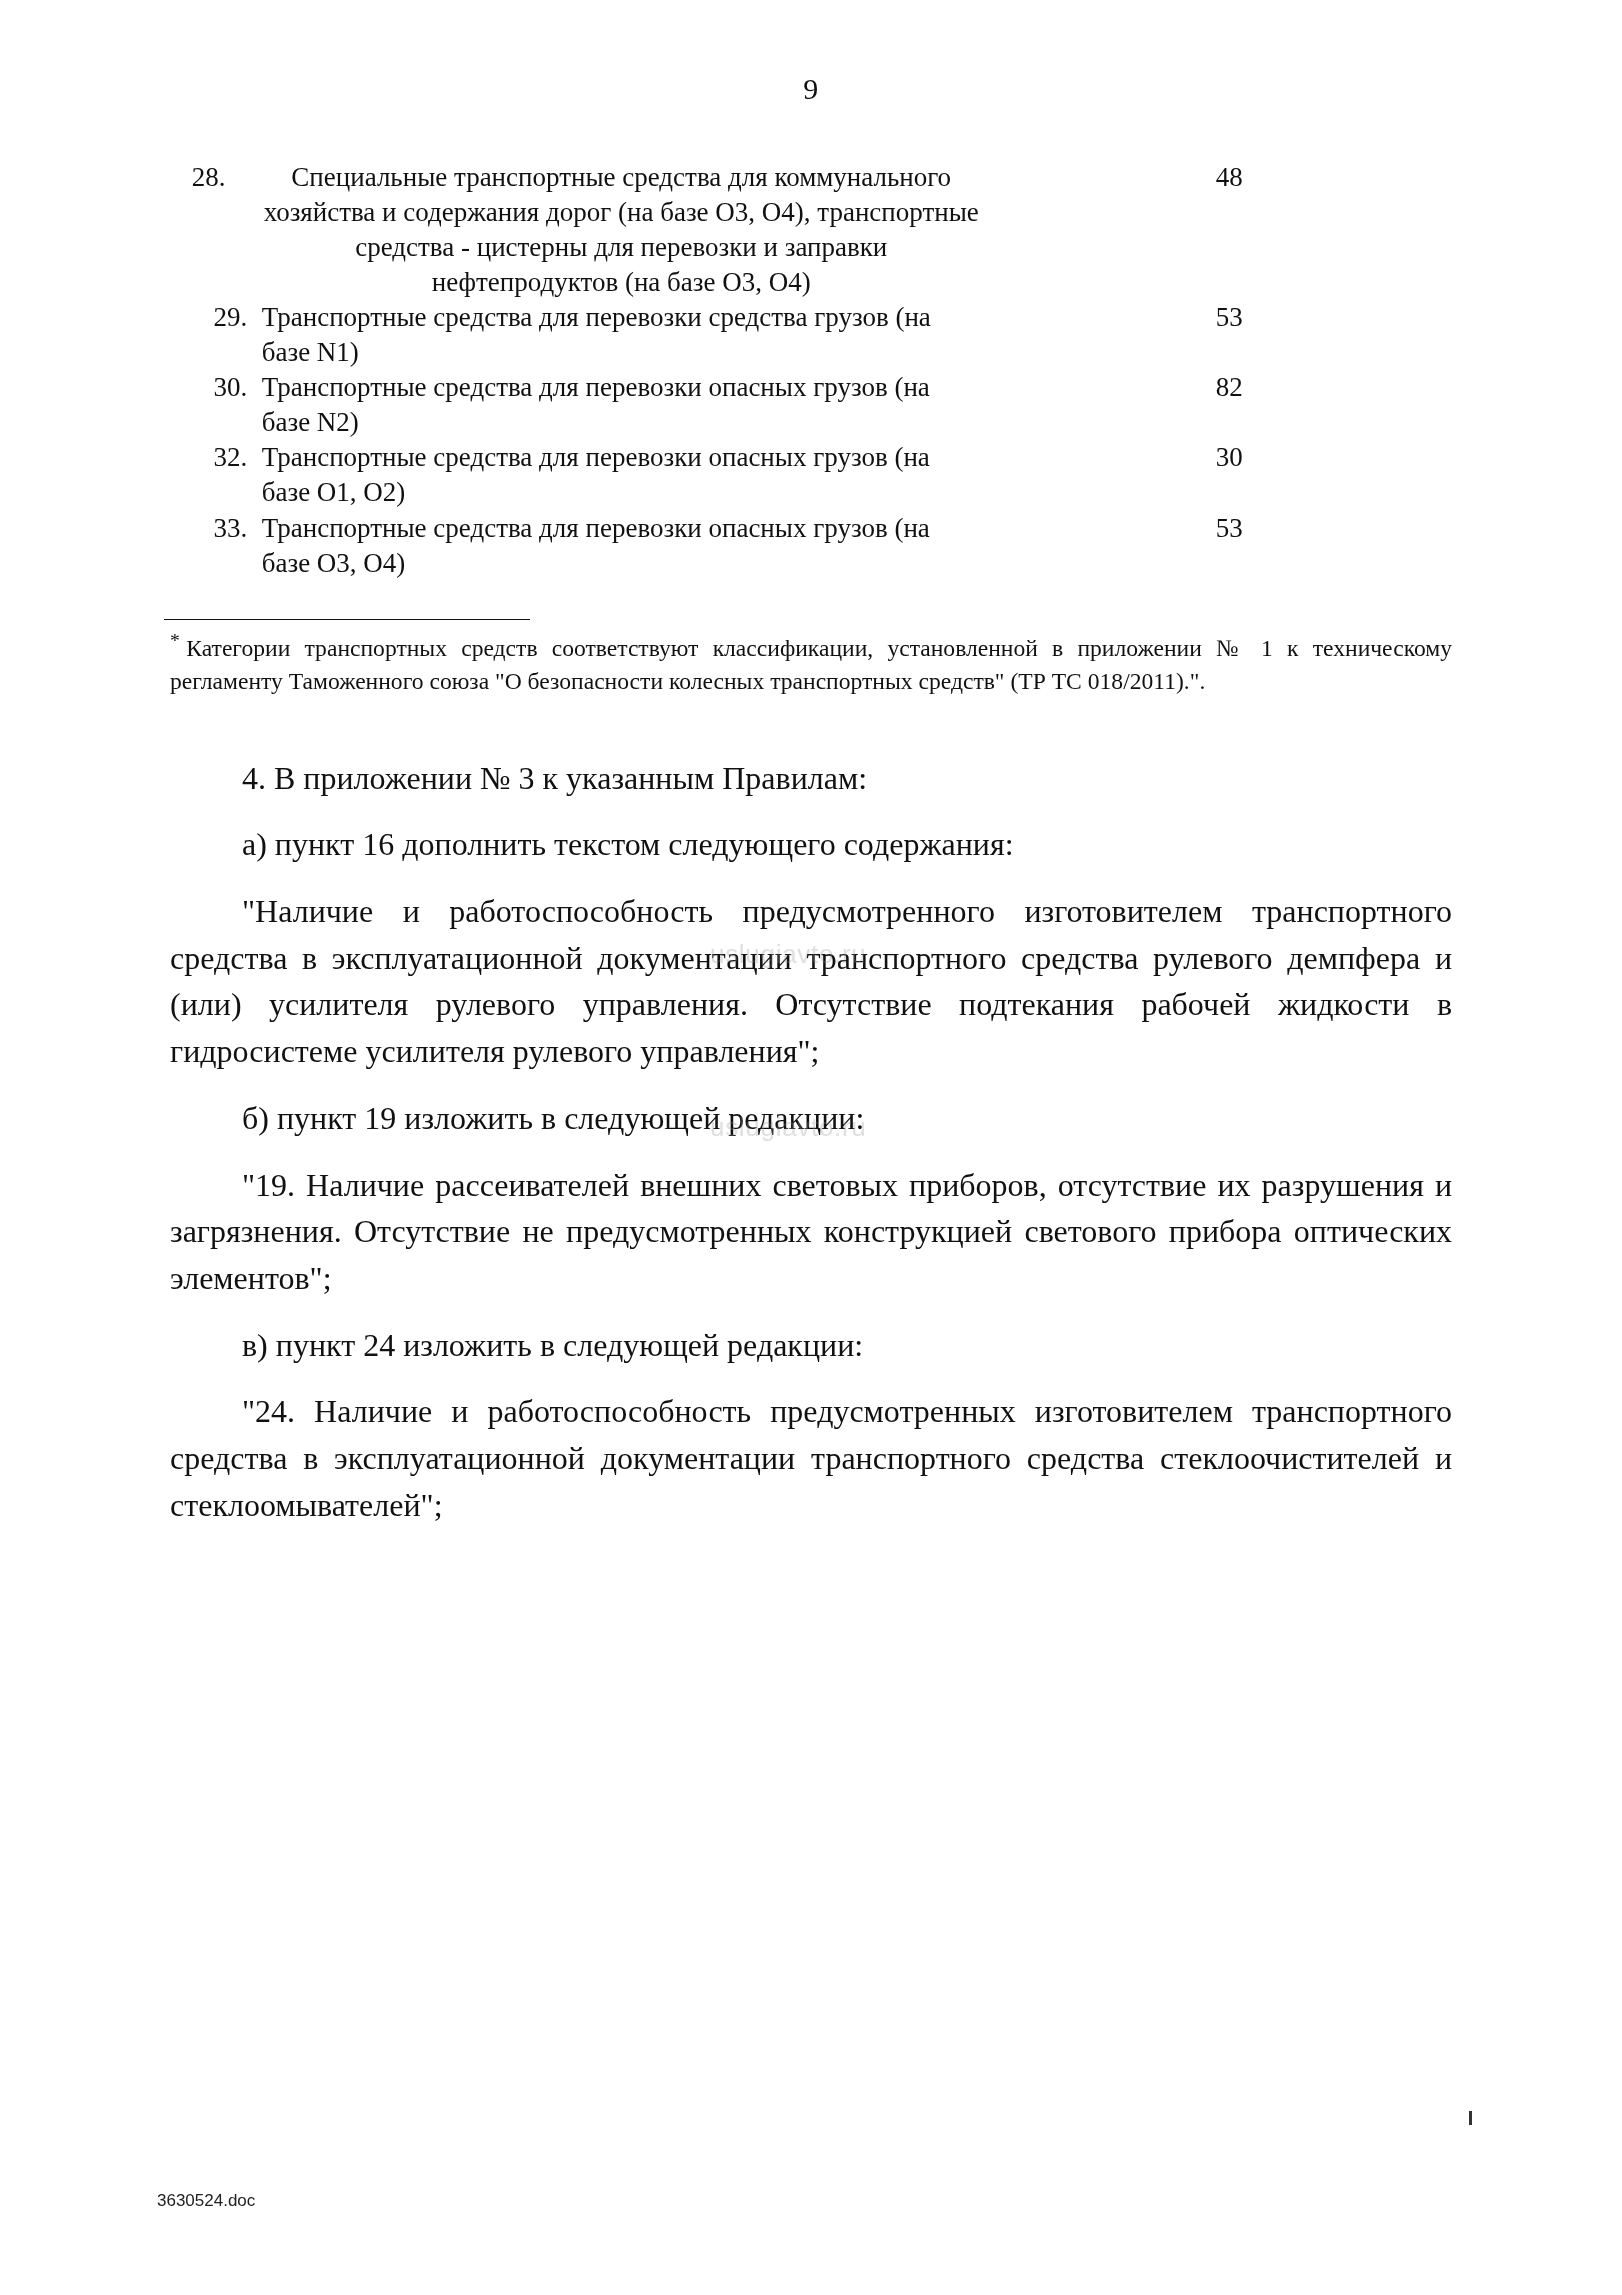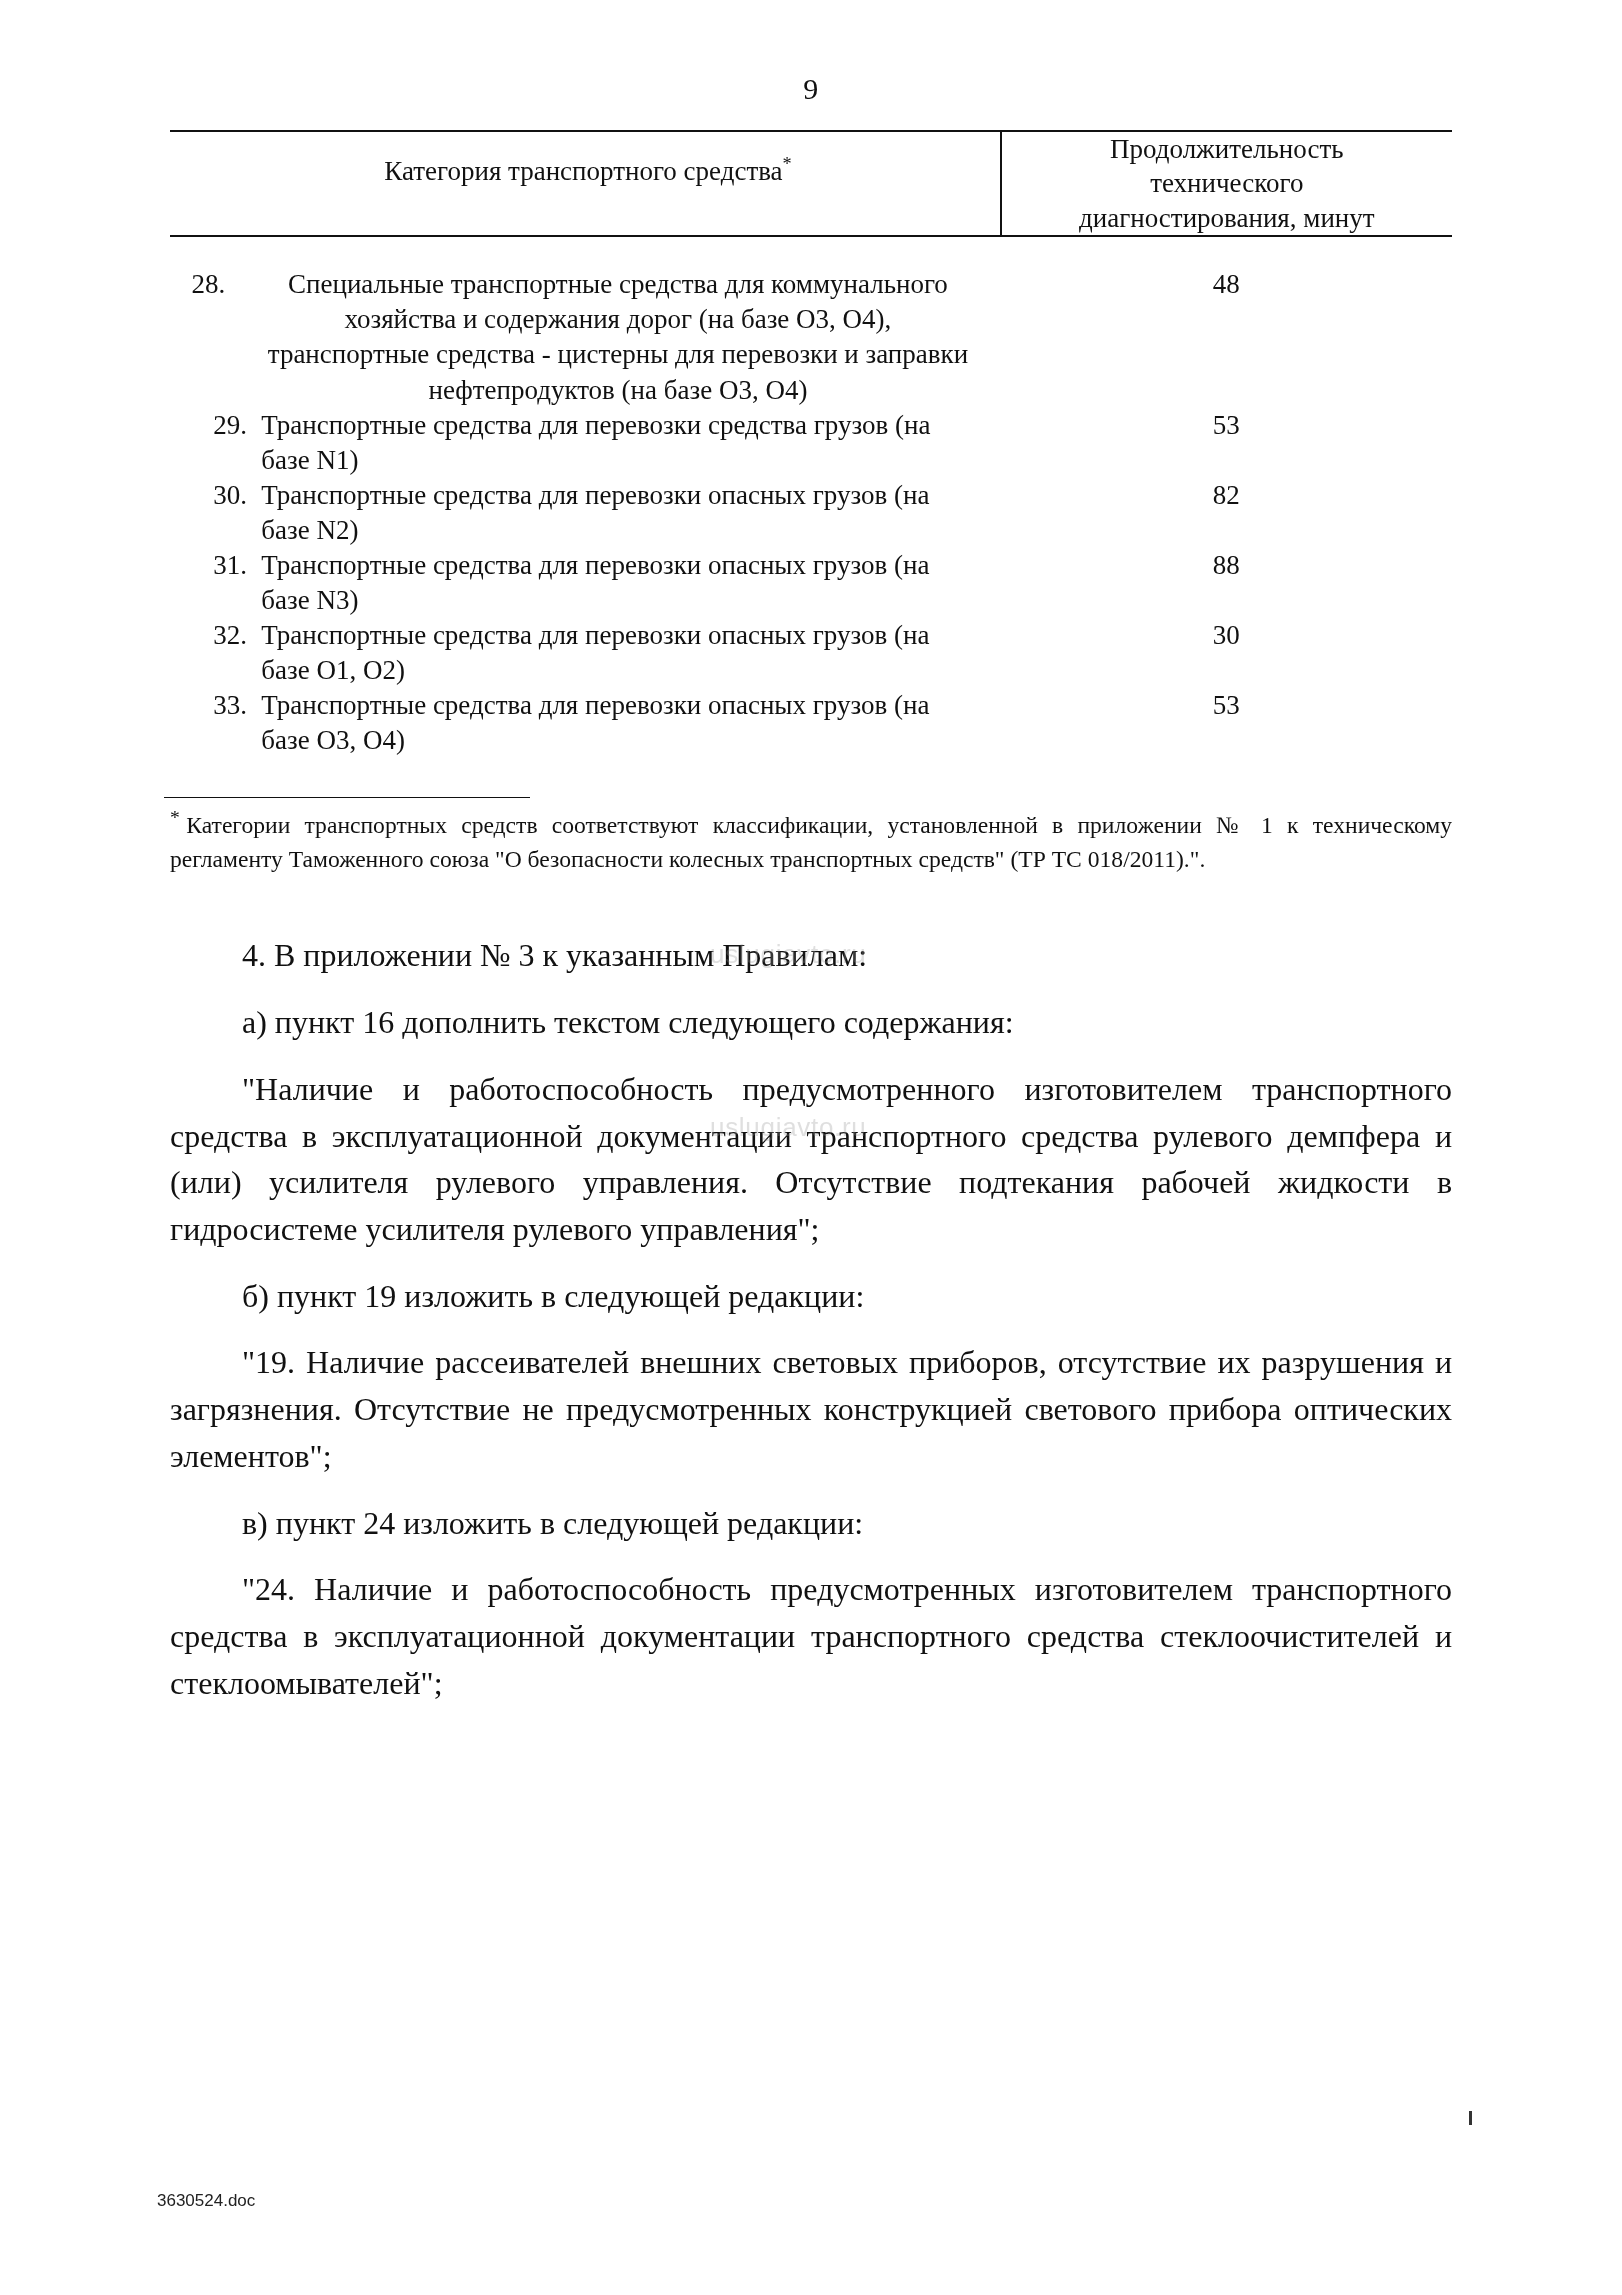--- a/index.html
+++ b/index.html
@@ -170,52 +170,35 @@
 </head>
 <body>
 
 <div class="page">
 
   <div class="page-number">9</div>
 
   <div class="table-wrap">
     <table class="reg-table">
       <tbody>
-          <tr class="hdr-row">
-        <td class="hdr-left" colspan="2">
-          <div class="hdr-left-inner">
-            <span>Категория транспортного средства</span><sup class="star">*</sup>
-          </div>
-        </td>
-        <td class="hdr-right">
-          <div>Продолжительность</div>
-          <div>технического</div>
-          <div>диагностирования, минут</div>
-        </td>
-      </tr>
 
       <tr class="body-row first">
         <td class="c-num">28.</td>
         <td class="c-cat">Специальные транспортные средства для коммунального хозяйства и содержания дорог (на базе О3, О4), транспортные средства - цистерны для перевозки и заправки нефтепродуктов (на базе О3, О4)</td>
         <td class="c-dur">48</td>
       </tr>
       <tr class="body-row">
         <td class="c-num">29.</td>
         <td class="c-cat">Транспортные средства для перевозки средства грузов (на базе N1)</td>
         <td class="c-dur">53</td>
       </tr>
       <tr class="body-row">
         <td class="c-num">30.</td>
         <td class="c-cat">Транспортные средства для перевозки опасных грузов (на базе N2)</td>
         <td class="c-dur">82</td>
-      </tr>
-      <tr class="body-row">
-        <td class="c-num">31.</td>
-        <td class="c-cat">Транспортные средства для перевозки опасных грузов (на базе N3)</td>
-        <td class="c-dur">88</td>
       </tr>
       <tr class="body-row">
         <td class="c-num">32.</td>
         <td class="c-cat">Транспортные средства для перевозки опасных грузов (на базе О1, О2)</td>
         <td class="c-dur">30</td>
       </tr>
       <tr class="body-row">
         <td class="c-num">33.</td>
         <td class="c-cat">Транспортные средства для перевозки опасных грузов (на базе О3, О4)</td>
         <td class="c-dur">53</td>

